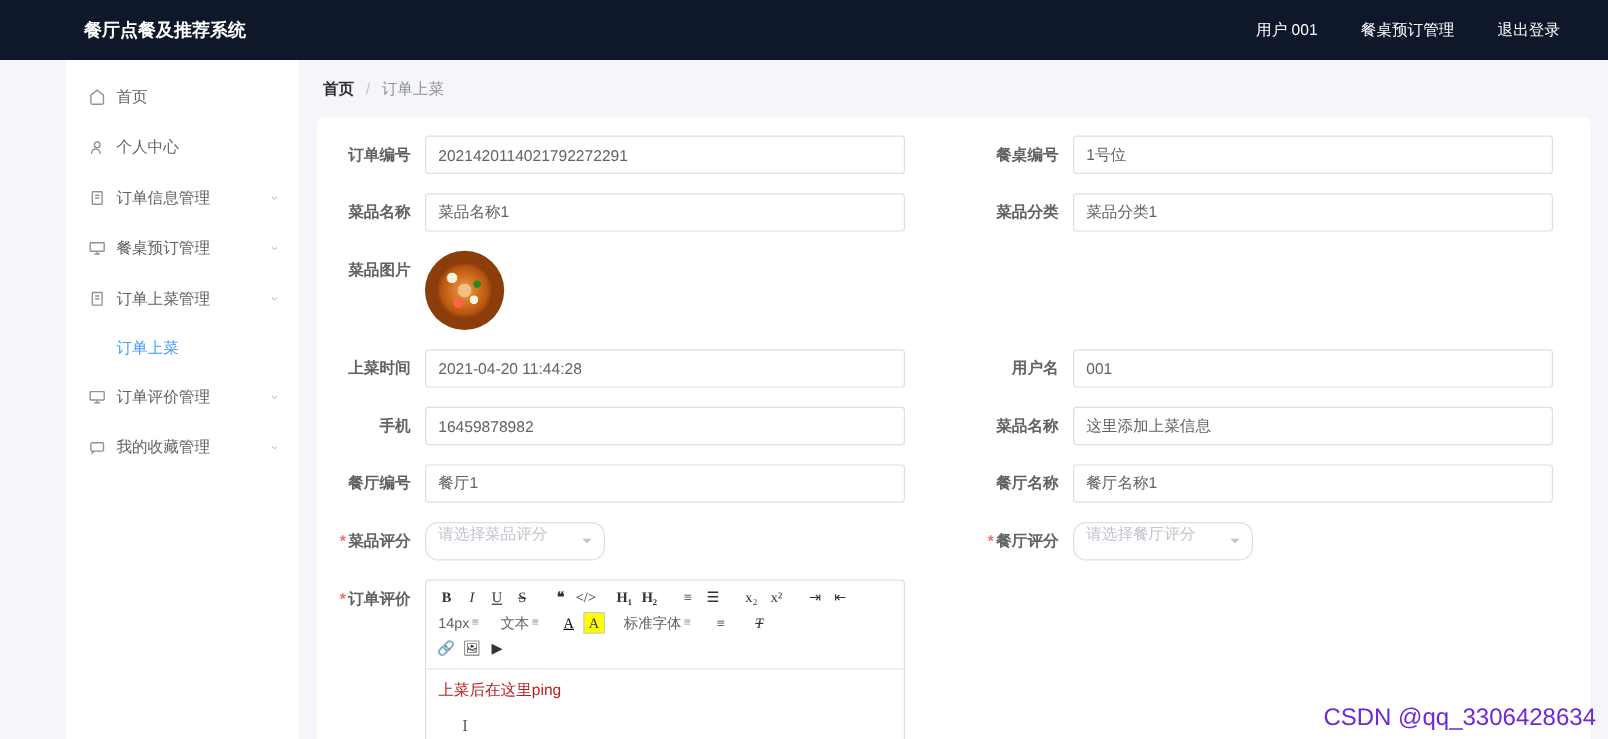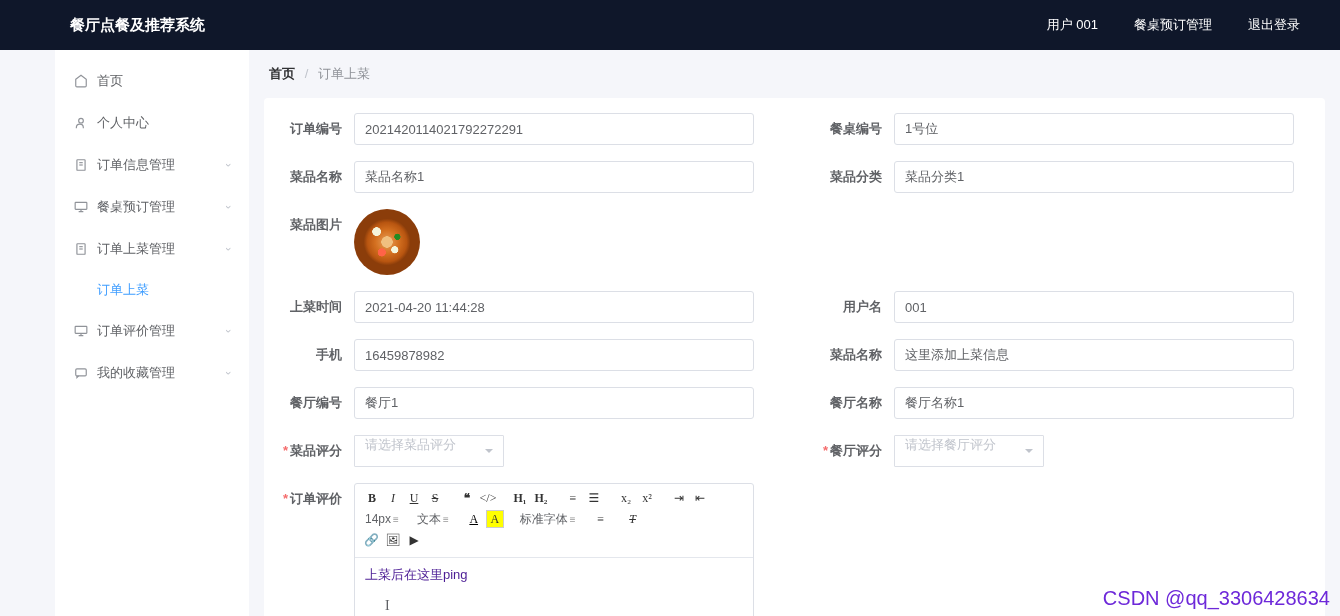--- a/index.html
+++ b/index.html
@@ -23,39 +23,39 @@
     .breadcrumb .sep { margin: 0 6px; color: #c0c4cc; }
     .breadcrumb .current { color: #909399; }
     
     .form-card { background: #fff; margin: 0 15px; padding: 15px 10px; border-radius: 4px; }
     .form-row { display: flex; margin-bottom: 16px; }
     .form-col { flex: 1; display: flex; align-items: flex-start; max-width: 500px; }
     .form-col.right { margin-left: 40px; }
     .form-label { width: 80px; text-align: right; padding-right: 12px; padding-top: 7px; font-size: 13px; color: #606266; flex-shrink: 0; font-weight: bold; }
     .form-label .req { color: #f56c6c; margin-right: 2px; }
     .form-input { flex: 1; height: 32px; border: 1px solid #dcdfe6; border-radius: 3px; padding: 0 10px; font-size: 13px; color: #606266; outline: none; max-width: 400px; }
-    .form-select { flex: 1; height: 32px; border: 1px solid #dcdfe6; border-radius: 1px; padding: 0 28px 0 10px; font-size: 13px; color: #c0c4cc; outline: none; max-width: 150px; position: relative; background: #fff; cursor: pointer; }
+    .form-select { flex: 1; height: 32px; border: 1px solid #dcdfe6; border-radius: 11px; padding: 0 28px 0 10px; font-size: 13px; color: #c0c4cc; outline: none; max-width: 150px; position: relative; background: #fff; cursor: pointer; }
     .form-select::after { content: ""; position: absolute; right: 10px; top: 13px; border: 4px solid transparent; border-top-color: #c0c4cc; }
     
     .food-image { width: 66px; height: 66px; border-radius: 50%; overflow: hidden; background: radial-gradient(circle at 50% 50%, #e8a05a 0%, #d47020 25%, #b85510 42%, #8b3d0a 50%); position: relative; }
     .food-image::before { content: ""; position: absolute; inset: 10%; border-radius: 50%; background: radial-gradient(circle, #f0c080 15%, transparent 16%), radial-gradient(circle at 30% 30%, #f5f5dc 8%, transparent 9%), radial-gradient(circle at 70% 40%, #228b22 6%, transparent 7%), radial-gradient(circle at 40% 70%, #ff6347 8%, transparent 9%), radial-gradient(circle at 65% 65%, #f5f5dc 7%, transparent 8%); }
     
     .editor { flex: 1; border: 1px solid #dcdfe6; border-radius: 3px; max-width: 400px; background: #fff; position: relative; }
     .editor-toolbar { padding: 5px 8px; border-bottom: 1px solid #e4e7ed; }
     .toolbar-row { display: flex; align-items: center; gap: 3px; margin-bottom: 3px; flex-wrap: wrap; }
     .tb-btn { min-width: 18px; height: 18px; display: inline-flex; align-items: center; justify-content: center; font-size: 12px; cursor: pointer; color: #333; font-family: serif; }
     .tb-btn.bold { font-weight: bold; }
     .tb-btn.italic { font-style: italic; }
     .tb-btn.underline { text-decoration: underline; }
     .tb-btn.strike { text-decoration: line-through; }
     .tb-sep { width: 8px; }
     .tb-select { font-size: 12px; padding: 0 2px; display: inline-flex; align-items: center; gap: 2px; cursor: pointer; }
     .tb-select::after { content: "≡"; font-size: 10px; color: #999; }
     .editor-body { padding: 8px 10px; min-height: 80px; font-size: 13px; position: relative; }
-    .editor-text { color: #4c1d95; }
+    .editor-text { color: #b91c1c; }
     .text-cursor { position: absolute; left: 30px; top: 40px; font-family: serif; font-size: 14px; }
     
     .watermark { position: fixed; right: 10px; bottom: 6px; color: #6d28d9; font-size: 20px; font-family: Arial; pointer-events: none; }
   </style>
 </head>
 <body>
 
 <div class="topbar">
   <div class="topbar-title">餐厅点餐及推荐系统</div>
   <div class="topbar-right">

